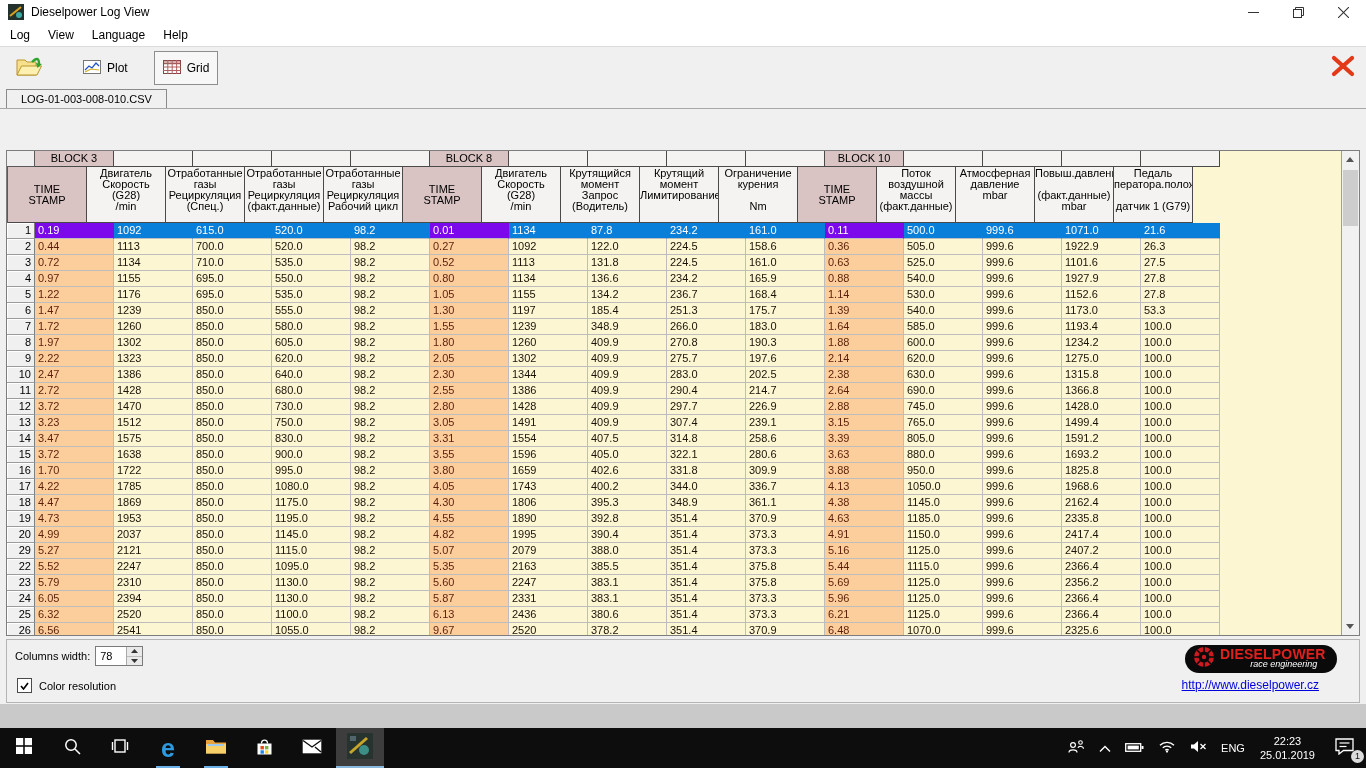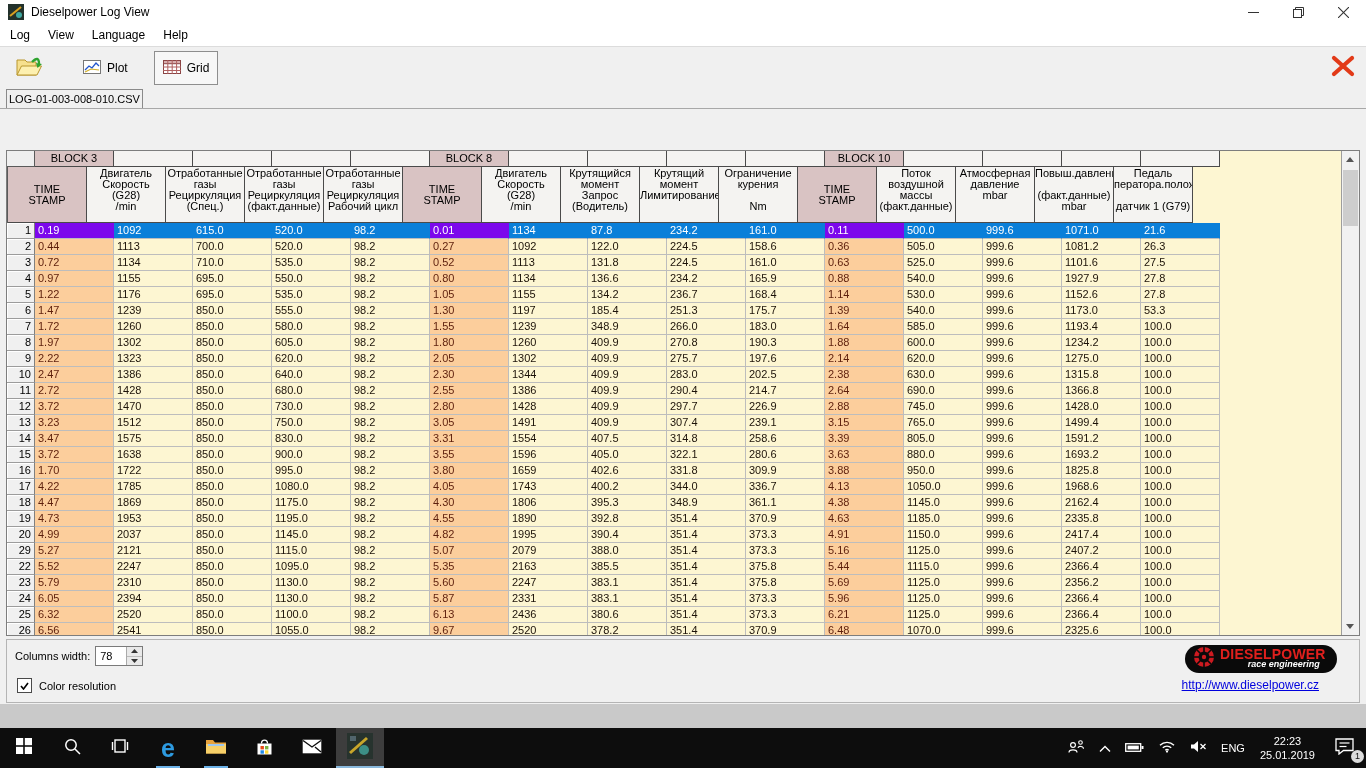--- a/index.html
+++ b/index.html
@@ -26,21 +26,21 @@
            border-top:1px solid #dcdcdc;display:flex;align-items:center;}
   .tbtn{display:flex;align-items:center;gap:6px;height:32px;padding:0 8px;font-size:12px;color:#000;}
   .tbtn.open{margin-left:8px;}
   .tbtn.plot{margin-left:24px;}
   .tbtn.grid{margin-left:18px;background:#f7f7f7;border:1px solid #8e8e8e;}
   .closex{margin-left:auto;margin-right:6px;width:34px;height:30px;display:flex;align-items:center;justify-content:center;}
 
   
   .tabstrip{position:absolute;left:0;top:88px;width:1366px;height:20px;background:#f0f0f0;
             border-bottom:1px solid #a8a8a8;}
-  .tab{position:absolute;left:6px;top:1px;height:18px;padding:0 2px;background:#f0f0f0;
+  .tab{position:absolute;left:6px;top:1px;height:18px;padding:0 14px;background:#f0f0f0;
        border:1px solid #8a8a8a;border-bottom:none;font-size:11px;line-height:18px;color:#000;}
 
   
   .infobar{position:absolute;left:0;top:108px;width:1366px;height:42px;background:#f0f0f0;}
   .iline{position:absolute;left:5px;font-size:11px;color:#0a58c8;white-space:pre;}
   .iline.l1{top:4px;}
   .iline.l2{top:20px;}
   .measured{position:absolute;right:12px;top:4px;font-size:11px;color:#111;}
 
   
@@ -82,21 +82,21 @@
   .spin input{width:26px;border:none;outline:none;font-size:11px;font-family:"Liberation Sans",sans-serif;padding:0 0 0 4px;}
   .spbtns{width:15px;display:flex;flex-direction:column;border-left:1px solid #aaa;}
   .spb{flex:1;display:flex;align-items:center;justify-content:center;background:#e9e9e9;border-bottom:1px solid #bbb;}
   .spb:last-child{border-bottom:none;}
   .cbrow{position:absolute;left:10px;top:38px;display:flex;align-items:center;gap:7px;font-size:11px;color:#000;}
   .cb{width:13px;height:13px;background:#fff;border:1px solid #4a4a4a;display:flex;align-items:center;justify-content:center;}
   .logo{position:absolute;right:22px;top:5px;width:152px;height:28px;background:#0a0a0a;border-radius:14px;
         display:flex;align-items:center;padding:0 8px;box-sizing:border-box;}
   .logotxt{margin-left:5px;display:flex;flex-direction:column;align-items:center;line-height:11px;}
   .logo1{color:#e0201d;font-weight:bold;font-size:14px;letter-spacing:0.2px;}
-  .logo2{color:#fff;font-style:italic;font-weight:bold;font-size:9px;margin-top:-1px;padding-left:22px;}
+  .logo2{color:#fff;font-style:italic;font-weight:normal;font-size:9px;margin-top:-1px;padding-left:22px;}
   .url{position:absolute;right:40px;top:38px;font-size:12px;color:#0000dd;text-decoration:underline;}
 
   .desktopgap{position:absolute;left:0;top:704px;width:1366px;height:24px;background:#c9c9c9;}
 
   
   .taskbar{position:absolute;left:0;top:728px;width:1366px;height:40px;background:#0d0d0d;display:flex;align-items:stretch;}
   .tb-ico{width:48px;display:flex;align-items:center;justify-content:center;position:relative;}
   .tb-ico .uline{position:absolute;bottom:0;left:12px;right:12px;height:2px;background:#6cb2e8;}
   .tb-ico.active{background:#3d3d3d;}
   .tb-ico.active .uline{left:0;right:0;background:#8ab8dc;}
@@ -338,21 +338,21 @@
           <div class="cell dc">520.0</div>
           <div class="cell dc">98.2</div>
           <div class="cell dc tsc">0.27</div>
           <div class="cell dc">1092</div>
           <div class="cell dc">122.0</div>
           <div class="cell dc">224.5</div>
           <div class="cell dc">158.6</div>
           <div class="cell dc tsc">0.36</div>
           <div class="cell dc">505.0</div>
           <div class="cell dc">999.6</div>
-          <div class="cell dc">1081.2</div>
+          <div class="cell dc">1922.9</div>
           <div class="cell dc">26.3</div>
         </div>
         <div class="grow">
           <div class="cell rn">3</div>
           <div class="cell dc tsc">0.72</div>
           <div class="cell dc">1134</div>
           <div class="cell dc">710.0</div>
           <div class="cell dc">535.0</div>
           <div class="cell dc">98.2</div>
           <div class="cell dc tsc">0.52</div>

